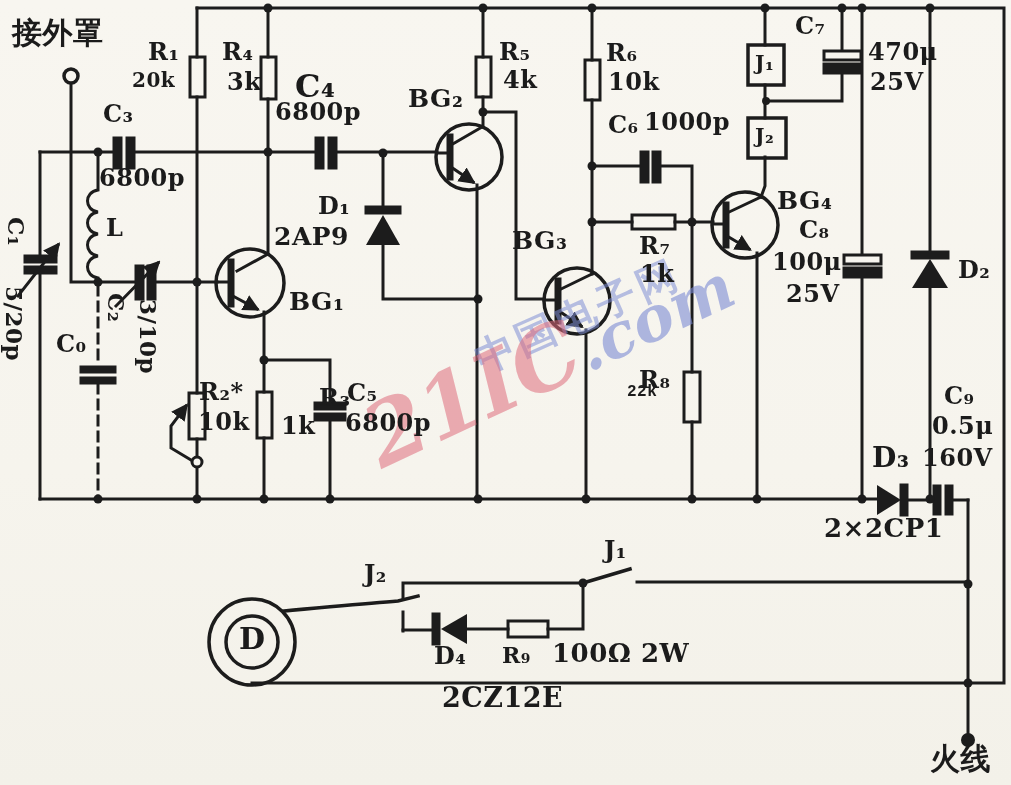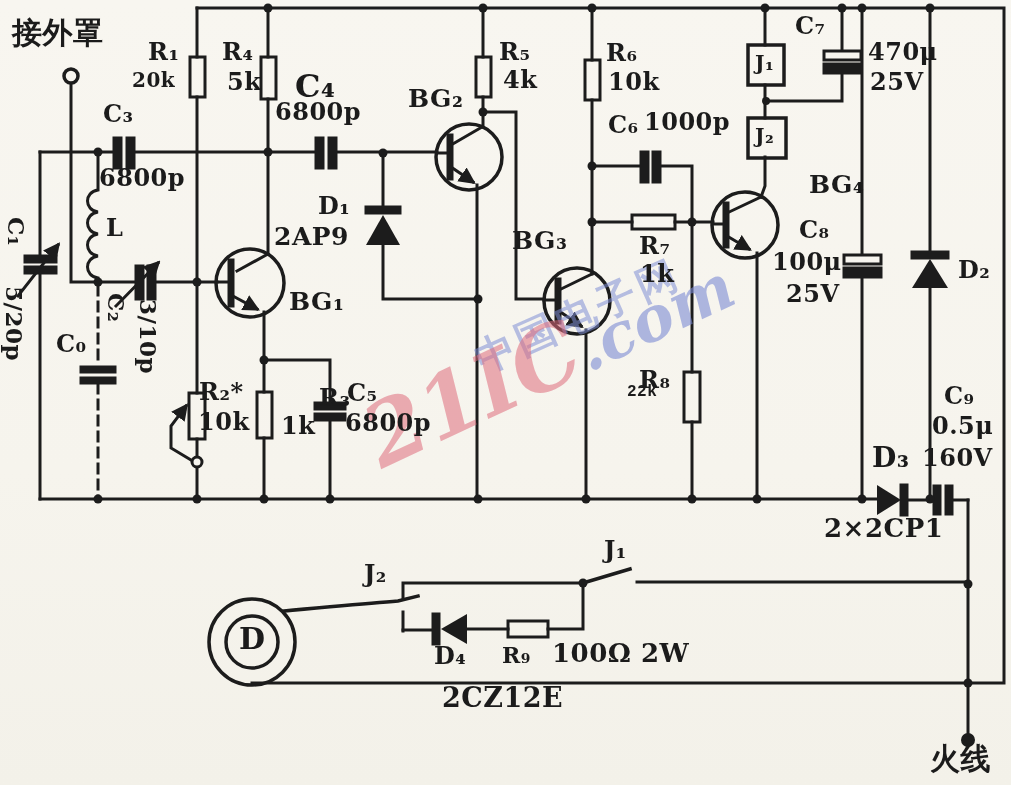--- a/index.html
+++ b/index.html
@@ -260,21 +260,21 @@
   </svg>
 
   <div class="wm-cn">中国电子网</div>
   <div class="wm-en"><span class="wm-red">21IC</span><span class="wm-blue">.com</span></div>
 
   <div id="labels">
       <div class="lbl" style="left: 12px; top: 18px; font-size: 30px;">接外罩</div>
       <div class="lbl" style="left: 148px; top: 40px; font-size: 24px;">R₁</div>
       <div class="lbl" style="left: 132px; top: 70px; font-size: 20px;">20k</div>
       <div class="lbl" style="left: 222px; top: 40px; font-size: 24px;">R₄</div>
-      <div class="lbl" style="left: 227px; top: 70px; font-size: 24px;">5k</div>
+      <div class="lbl" style="left: 227px; top: 70px; font-size: 24px;">3k</div>
       <div class="lbl" style="left: 103px; top: 102px; font-size: 24px;">C₃</div>
       <div class="lbl" style="left: 99px; top: 166px; font-size: 24px;">6800p</div>
       <div class="lbl" style="left: 295px; top: 70px; font-size: 32px; text-align: center;">C₄</div>
       <div class="lbl" style="left: 275px; top: 100px; font-size: 24px;">6800p</div>
       <div class="lbl" style="left: 408px; top: 86px; font-size: 25px;">BG₂</div>
       <div class="lbl" style="left: 499px; top: 40px; font-size: 24px;">R₅</div>
       <div class="lbl" style="left: 503px; top: 68px; font-size: 24px;">4k</div>
       <div class="lbl" style="left: 606px; top: 41px; font-size: 24px;">R₆</div>
       <div class="lbl" style="left: 608px; top: 70px; font-size: 24px;">10k</div>
       <div class="lbl" style="left: 608px; top: 113px; font-size: 24px;">C₆</div>
@@ -297,21 +297,21 @@
       <div class="lbl" style="left: 198px; top: 410px; font-size: 24px;">10k</div>
       <div class="lbl" style="left: 275px; top: 386px; font-size: 24px; padding-left: 44px;">R₃</div>
       <div class="lbl" style="left: 281px; top: 414px; font-size: 24px;">1k</div>
       <div class="lbl" style="left: 347px; top: 381px; font-size: 24px;">C₅</div>
       <div class="lbl" style="left: 345px; top: 411px; font-size: 24px;">6800p</div>
       <div class="lbl" style="left: 512px; top: 228px; font-size: 25px;">BG₃</div>
       <div class="lbl" style="left: 639px; top: 234px; font-size: 24px;">R₇</div>
       <div class="lbl" style="left: 640px; top: 262px; font-size: 24px;">1k</div>
       <div class="lbl" style="left: 639px; top: 368px; font-size: 24px;">R₈</div>
       <div class="lbl" style="left: 627px; top: 384px; font-size: 16px; font-family: Liberation Mono, monospace;">22k</div>
-      <div class="lbl" style="left: 777px; top: 172px; font-size: 25px; margin-left: 32px;">BG₄</div>
+      <div class="lbl" style="left: 777px; top: 188px; font-size: 25px;">BG₄</div>
       <div class="lbl" style="left: 799px; top: 218px; font-size: 24px;">C₈</div>
       <div class="lbl" style="left: 772px; top: 250px; font-size: 24px;">100μ</div>
       <div class="lbl" style="left: 786px; top: 282px; font-size: 24px;">25V</div>
       <div class="lbl" style="left: 958px; top: 258px; font-size: 24px;">D₂</div>
       <div class="lbl" style="left: 944px; top: 384px; font-size: 24px;">C₉</div>
       <div class="lbl" style="left: 932px; top: 414px; font-size: 24px;">0.5μ</div>
       <div class="lbl" style="left: 922px; top: 446px; font-size: 24px;">160V</div>
       <div class="lbl" style="left: 872px; top: 444px; font-size: 28px;">D₃</div>
       <div class="lbl" style="left: 824px; top: 515px; font-size: 26px;">2×2CP1</div>
       <div class="lbl" style="left: 364px; top: 562px; font-size: 24px;">J₂</div>

